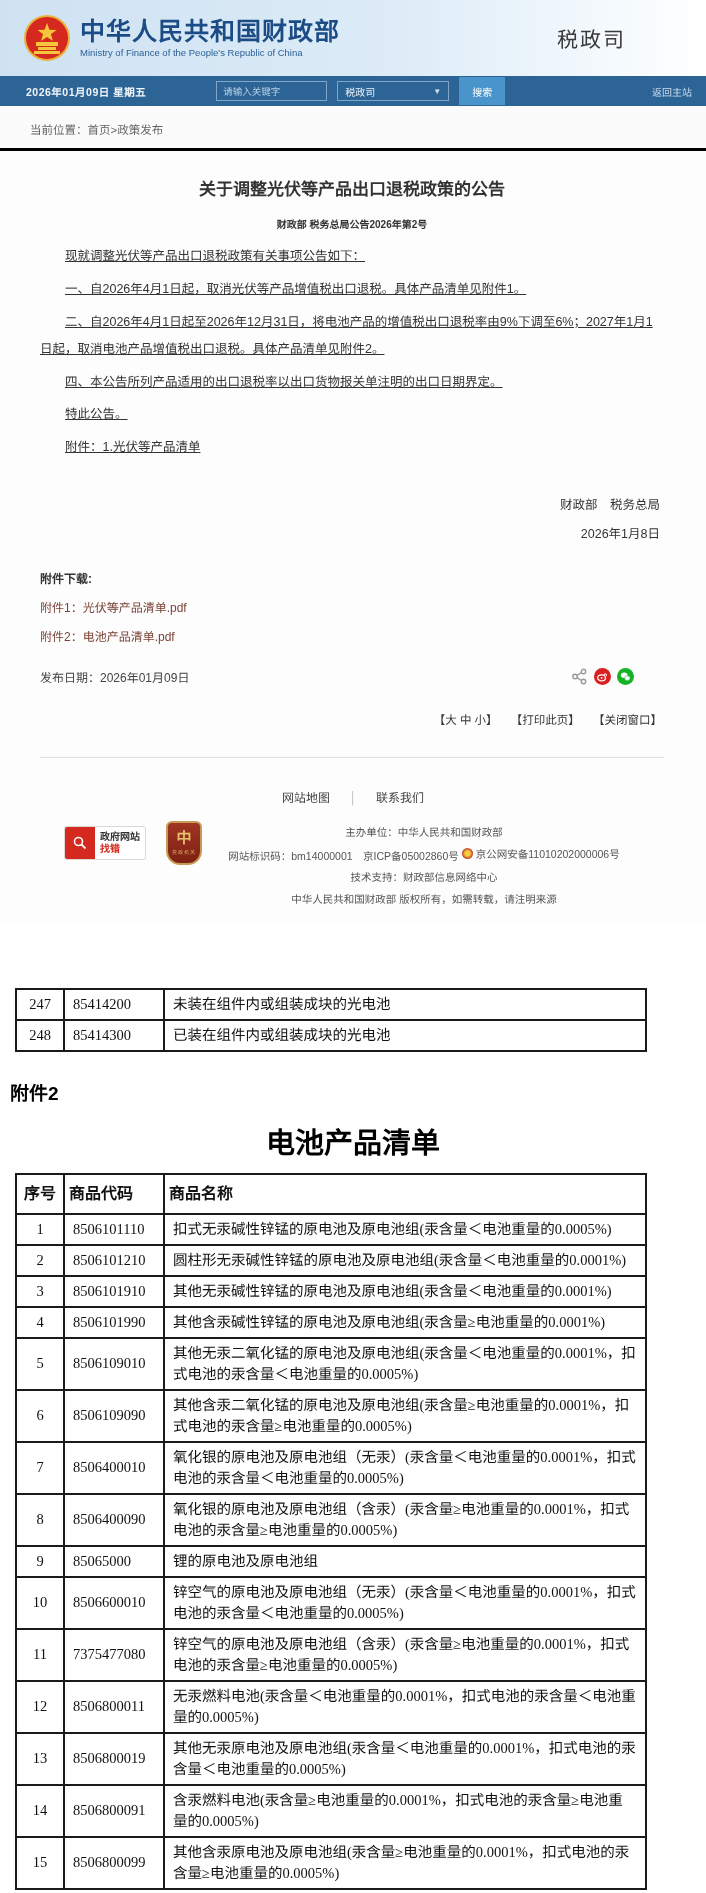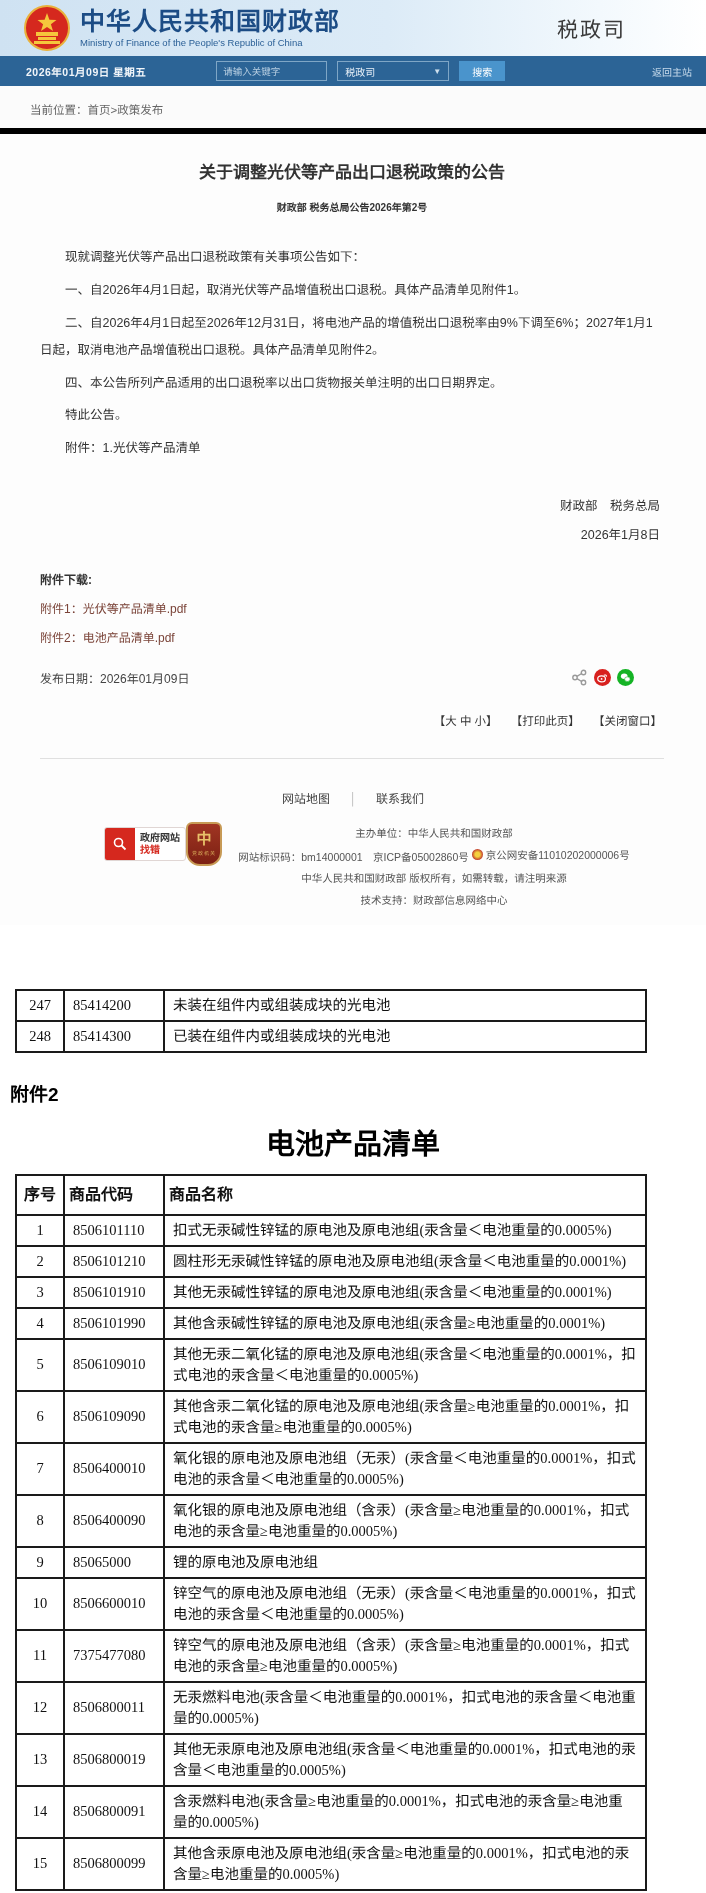--- a/index.html
+++ b/index.html
@@ -1,72 +1,72 @@
 <!DOCTYPE html>
 <html lang="zh-CN"><head>
 <meta charset="utf-8">
 <style>
   * { margin:0; padding:0; box-sizing:border-box; }
   html,body { width:706px; background:#fff; font-family:"Liberation Sans","DejaVu Sans",sans-serif; }
   body { overflow-x:hidden; color:#333; }
 
   
-  .site-header{ height:56px; background:linear-gradient(to right,#cfe2f2 0%,#dcebf7 55%,#f3f9fd 85%,#ffffff 100%);
+  .site-header{ height:76px; background:linear-gradient(to right,#cfe2f2 0%,#dcebf7 55%,#f3f9fd 85%,#ffffff 100%);
     display:flex; align-items:center; padding:0 20px 0 24px; }
   .emblem{ width:46px; height:46px; flex:0 0 auto; margin-right:10px; }
   .site-title-block{ line-height:1.15; }
   .site-title{ font-size:25px; font-weight:bold; color:#1c4c85; letter-spacing:1px; }
   .site-subtitle{ font-size:9.5px; color:#2a5f96; margin-top:2px; }
   .dept-name{ margin-left:auto; margin-right:60px; font-size:21px; color:#3a3a3a; letter-spacing:2px; }
 
   
   .navbar{ height:30px; background:#2c6496; display:flex; align-items:center; padding:0 14px 0 26px; }
   .nav-date{ color:#f2f6fa; font-size:10.5px; font-weight:bold; letter-spacing:.5px; }
   .search-group{ display:flex; align-items:center; margin-left:70px; height:20px; }
   .search-input{ width:111px; height:20px; background:transparent; border:1px solid #7fa6c6; color:#dce8f2;
     font-size:9.5px; padding:0 6px; outline:none; }
   .search-input::placeholder{ color:#b9cfe2; }
   .search-select{ width:112px; height:20px; border:1px solid #7fa6c6; margin-left:10px; display:flex;
     align-items:center; justify-content:space-between; padding:0 7px; color:#eaf2f9; font-size:10px; cursor:pointer; }
   .select-arrow{ font-size:8px; color:#cfe0ee; }
-  .search-btn{ height:20px; margin-left:10px; background:#4a94cc; color:#fff; border:none; font-size:10px;
+  .search-btn{ height:28px; margin-left:10px; background:#4a94cc; color:#fff; border:none; font-size:10px;
     padding:0 13px; cursor:pointer; }
   .home-link{ margin-left:auto; color:#c9dcec; font-size:10px; cursor:pointer; }
 
   
   .breadcrumb{ background:#fbfbfb; padding:15px 0 11px 30px; font-size:11.5px; color:#666;
-    border-bottom:6px solid #000000; }
+    border-bottom:3px solid #000000; }
   .breadcrumb a{ color:#666; text-decoration:none; }
 
   
   .article{ background:#fdfdfd; padding:18px 42px 12px 40px; }
   .article-title{ text-align:center; font-size:17px; font-weight:bold; color:#333; margin-top:6px; }
   .doc-number{ text-align:center; font-size:10px; font-weight:bold; color:#333; margin-top:16px; }
-  .paras{ margin-top:30px; }
+  .paras{ margin-top:12px;text-decoration:underline; }
   .para{ font-size:12.5px; color:#333; line-height:2.15; text-indent:2em; margin-top:6px; }
   .attach-note-2{ text-indent:4.6em; }
   .issuer-block{ text-align:right; font-size:12.5px; color:#333; margin-top:30px; line-height:2.3; padding-right:4px; }
   .download-heading{ font-size:12px; color:#333; margin-top:20px; font-weight:bold; }
   .download-link{ display:block; font-size:12px; color:#7a4338; margin-top:12px; text-decoration:none; cursor:pointer; }
   .publish-row{ display:flex; align-items:center; margin-top:24px; }
   .publish-date{ font-size:12px; color:#444; }
   .share-icons{ margin-left:auto; display:flex; align-items:center; gap:6px; padding-right:30px; }
   .share-icon{ width:17px; height:17px; border-radius:50%; display:flex; align-items:center; justify-content:center; cursor:pointer; }
   .icon-weibo{ background:#d8211f; }
   .icon-wechat{ background:#15b325; }
   .controls-row{ text-align:right; font-size:11.5px; color:#333; margin-top:26px; padding-right:2px; }
   .controls-row span{ margin-left:10px; cursor:pointer; }
   .article-divider{ border:none; border-top:1px solid #e0e0e0; margin-top:30px; }
 
   
   .footer{ background:#fdfdfd; padding:18px 0 14px; }
   .footer-links{ text-align:center; font-size:12px; color:#444; }
   .footer-links .sep{ color:#bbb; margin:0 16px; }
   .footer-main{ display:flex; margin-top:16px; align-items:flex-start; }
-  .badge-group{ display:flex; align-items:center; gap:0; margin-left:104px; flex:0 0 auto; }
+  .badge-group{ display:flex; align-items:center; gap:20px; margin-left:64px; flex:0 0 auto; }
   .find-error-badge{ width:82px; height:34px; background:#fff; border:1px solid #e0d6d4; border-radius:3px;
     display:flex; align-items:center; overflow:hidden; cursor:pointer; }
   .fe-left{ width:30px; height:100%; background:#d5281e; display:flex; align-items:center; justify-content:center; }
   .fe-texts{ padding-left:5px; line-height:1.15; }
   .fe-t1{ font-size:10px; font-weight:bold; color:#333; }
   .fe-t2{ font-size:10px; font-weight:bold; color:#d5281e; }
   .shield-badge{ width:36px; height:44px; background:linear-gradient(#a03523,#7c2013); border-radius:6px 6px 14px 14px;
     border:2px solid #c79a55; display:flex; flex-direction:column; align-items:center; justify-content:center; cursor:pointer; }
   .shield-glyph{ color:#e8c06a; font-size:15px; font-weight:bold; line-height:1; }
   .shield-label{ color:#d8ab5a; font-size:5px; margin-top:3px; letter-spacing:1px; }
@@ -212,22 +212,22 @@
 
     <div class="footer-text">
       <div>主办单位：中华人民共和国财政部</div>
       <div>
         <span>网站标识码：bm14000001　京ICP备05002860号</span>
         <span class="police-line">
           <span class="police-icon"></span>
           <a style="color:#555;text-decoration:none;">京公网安备11010202000006号</a>
         </span>
       </div>
+      <div>技术支持：财政部信息网络中心</div>
       <div>中华人民共和国财政部 版权所有，如需转载，请注明来源</div>
-      <div>技术支持：财政部信息网络中心</div>
     </div>
   </div>
 </footer>
 
 <div class="page-gap"></div>
 
 <div class="pdf-area">
   <table class="att">
     <tbody>
       <tr>

